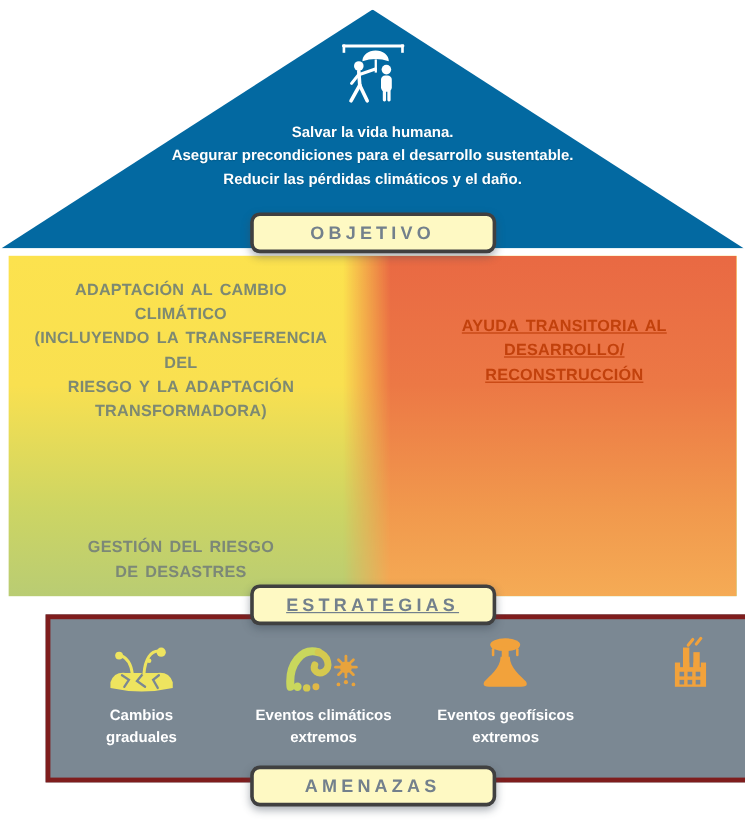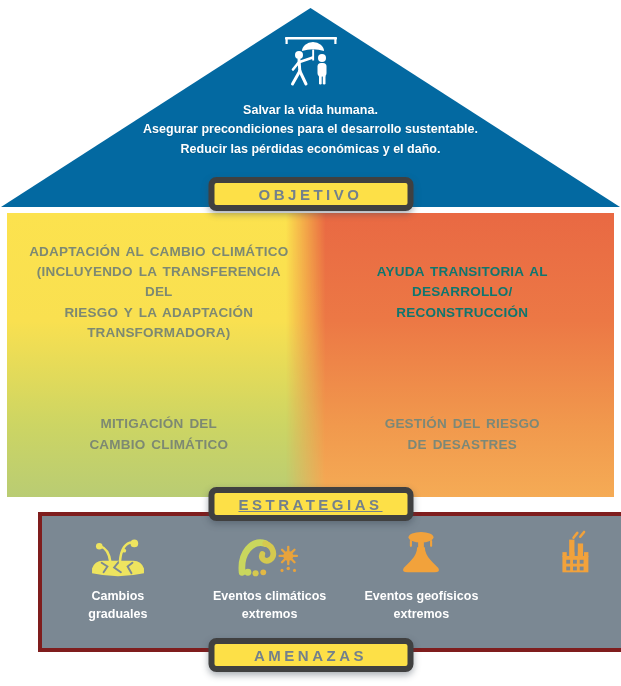--- a/index.html
+++ b/index.html
@@ -16,21 +16,21 @@
   .roof-icon{position:absolute;left:50%;top:26px;transform:translateX(-50%);}
   .roof-text{
     position:absolute;left:0;bottom:48px;width:100%;text-align:center;
     color:#ffffff;font-weight:bold;font-size:12.5px;line-height:1.55;
     text-shadow:0 1px 1px rgba(0,0,0,.15);
   }
   
   .badge{
     position:absolute;left:50%;transform:translateX(-50%);
     width:205px;height:34px;box-sizing:border-box;
-    background:#fde047;border:6px solid #404040;border-radius:8px;
+    background:#fef9c3;border:3px solid #404040;border-radius:8px;
     box-shadow:0 3px 7px rgba(60,72,84,.45);
     display:flex;align-items:center;justify-content:center;
     color:#73808C;font-weight:bold;font-size:15px;letter-spacing:3.5px;
     z-index:5;
   }
   .badge.objetivo{top:177px;}
   .badge.estrategias{top:487px;text-decoration:underline;}
   .badge.amenazas{top:638px;}
   
   .matrix{
@@ -41,30 +41,30 @@
     background:linear-gradient(180deg,#FCE24E 0%,#F9E050 38%,#CDD563 74%,#B9CC73 100%);
   }
   .half-right{
     position:absolute;top:0;left:46%;width:54%;height:100%;
     background:linear-gradient(180deg,#E96943 0%,#EC7845 38%,#F1994D 75%,#F5AB55 100%);
     -webkit-mask-image:linear-gradient(to right,transparent 0%,#000 12%);
     mask-image:linear-gradient(to right,transparent 0%,#000 12%);
   }
   .quad-grid{
     position:absolute;inset:0;display:grid;
-    grid-template-columns:1fr 1fr;grid-template-rows:56% 44%;
+    grid-template-columns:1fr 1fr;grid-template-rows:56% 44%;gap:32px;
   }
   .quad{
     display:flex;align-items:center;justify-content:center;text-align:center;
     font-weight:bold;font-size:13.5px;line-height:1.5;letter-spacing:.2px;
     word-spacing:2px;white-space:pre-line;padding:0 16px;
   }
   .quad.gray{color:#7D8972;}
   .quad.gray-warm{color:#7C8877;}
-  .quad.white{color:#0f766e;}
+  .quad.white{color:#c2410c;text-decoration:underline;}
   
   .threats{
     position:absolute;left:3px;top:512px;width:615px;height:140px;box-sizing:border-box;
     background:#7B8893;border:4px solid #7f1d1d;
     display:flex;align-items:flex-start;padding-top:10px;margin-left:35px;
   }
   .threat-col{flex:1;display:flex;flex-direction:column;align-items:center;}
   .threat-iconbox{height:54px;display:flex;align-items:flex-end;justify-content:center;}
   .threat-label{
     margin-top:7px;color:#ffffff;font-weight:bold;font-size:12.5px;line-height:1.45;
@@ -96,41 +96,39 @@
           <path d="M22.6 28 L35.8 23.5" stroke-width="2.6"></path>
           <path d="M22 28 L16 35.5" stroke-width="2.6"></path>
           <path d="M22.8 37 L15.5 50"></path>
           <path d="M22.8 37 L29 50"></path>
         </g>
       </svg>
     </div>
     <div class="roof-text">
       <div>Salvar la vida humana.</div>
       <div>Asegurar precondiciones para el desarrollo sustentable.</div>
-      <div>Reducir las pérdidas económicas y el daño.</div>
+      <div>Reducir las pérdidas climáticos y el daño.</div>
     </div>
   </div>
 
   <div class="badge objetivo">
     <span>OBJETIVO</span>
   </div>
 
   <div class="matrix">
     <div class="half-left"></div>
     <div class="half-right"></div>
     <div class="quad-grid">
       <div class="quad gray">ADAPTACIÓN AL CAMBIO CLIMÁTICO
 (INCLUYENDO LA TRANSFERENCIA DEL
 RIESGO Y LA ADAPTACIÓN
 TRANSFORMADORA)</div>
       <div class="quad white">AYUDA TRANSITORIA AL
 DESARROLLO/
 RECONSTRUCCIÓN</div>
-      <div class="quad gray">MITIGACIÓN DEL
-CAMBIO CLIMÁTICO</div>
       <div class="quad gray-warm">GESTIÓN DEL RIESGO
 DE DESASTRES</div>
     </div>
   </div>
 
   <div class="badge estrategias">
     <span>ESTRATEGIAS</span>
   </div>
 
   <div class="threats">

